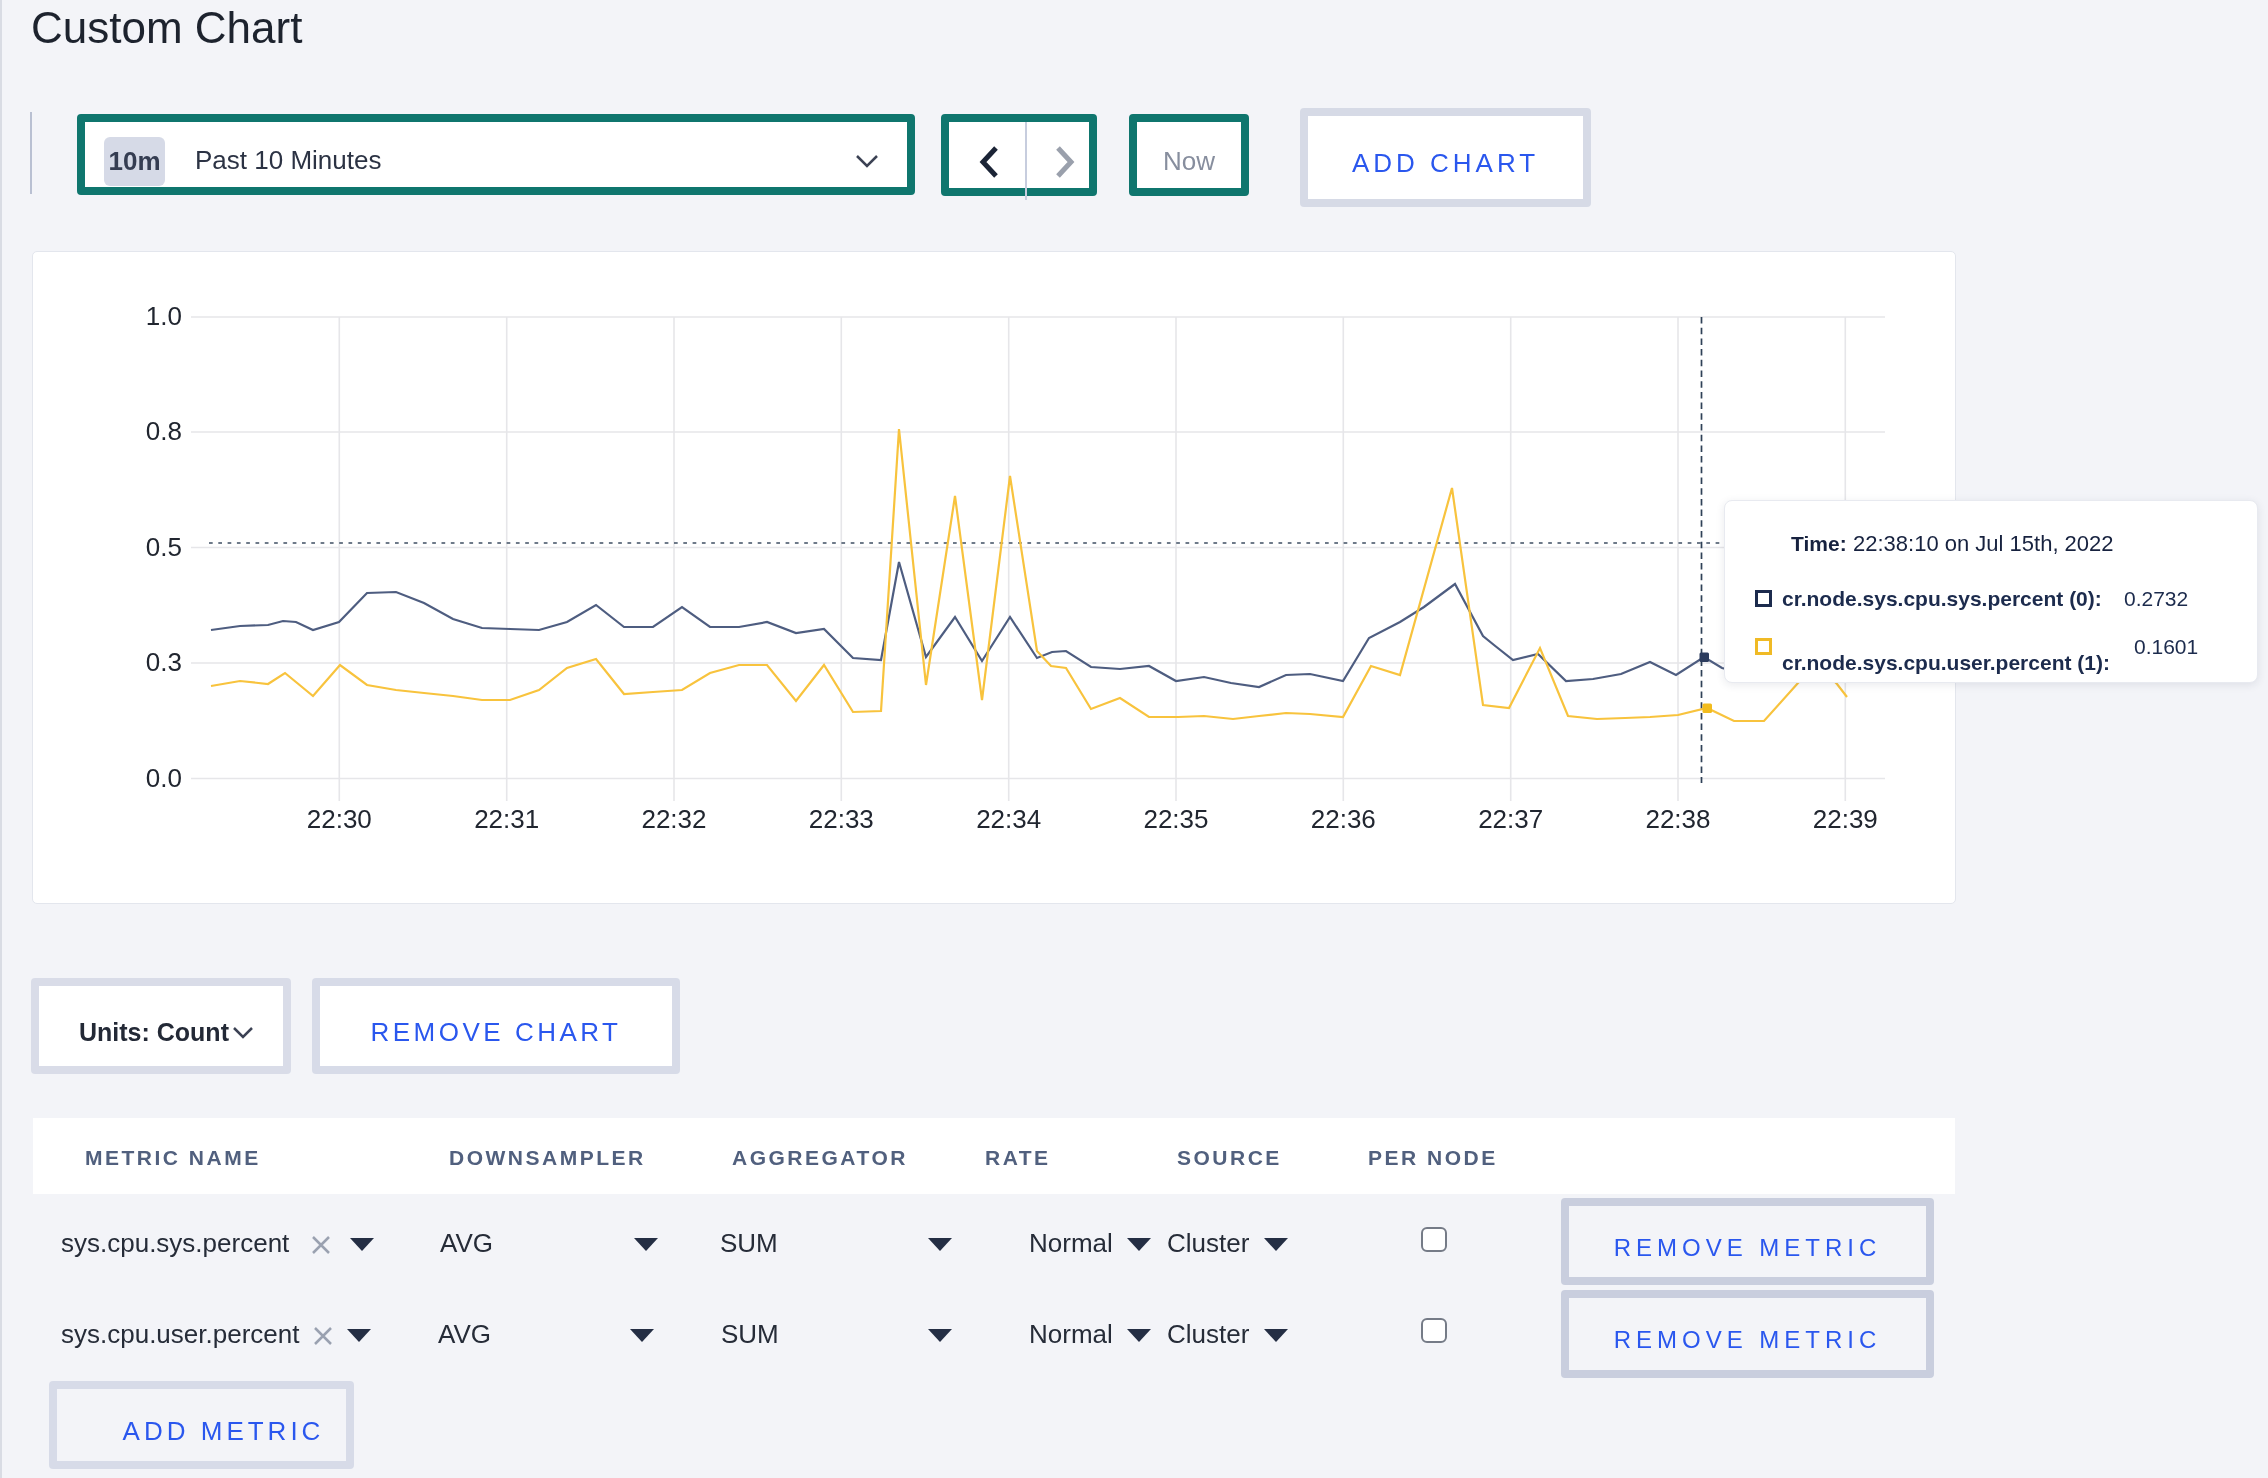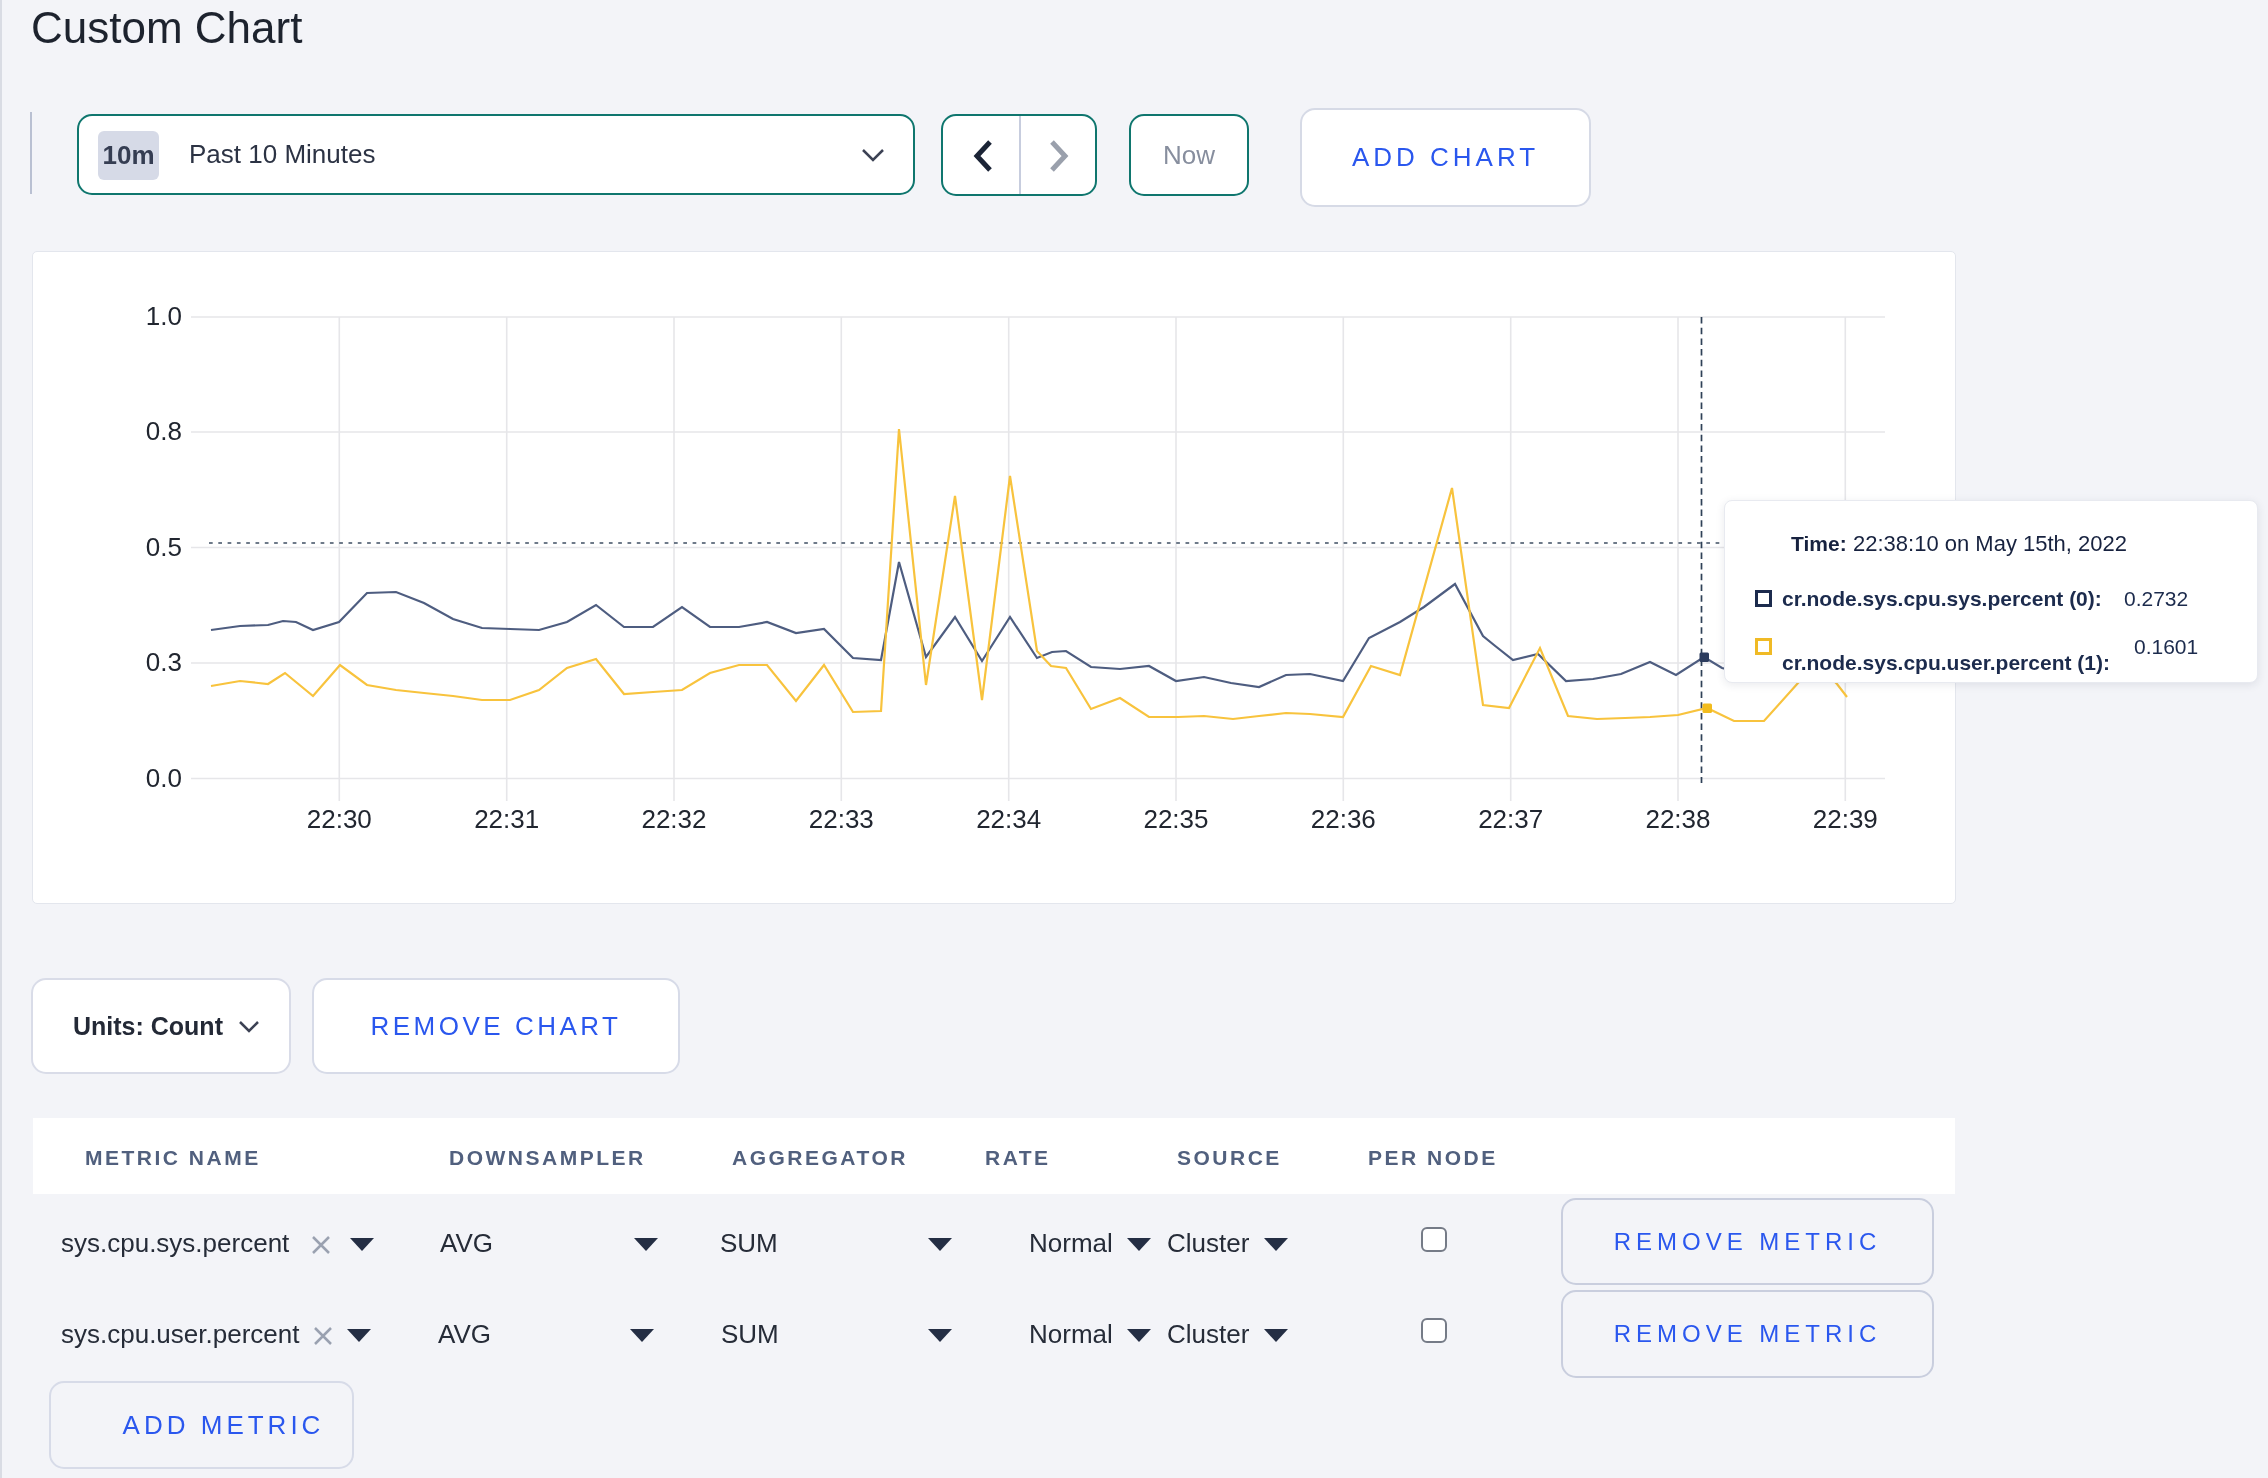--- a/index.html
+++ b/index.html
@@ -1,19 +1,19 @@
 <!DOCTYPE html>
 <html><head>
 <meta charset="utf-8">
 <style>
 html,body{margin:0;padding:0;}
 body{font-family:"Liberation Sans",sans-serif;}
 #page{position:relative;width:2268px;height:1478px;background:#f3f4f8;overflow:hidden;}
 .abs{position:absolute;}
-.btn{position:absolute;background:#fff;border:2px solid #0f766e;border-radius:15px;box-sizing:border-box;}
+.btn{position:absolute;background:#fff;border:8px solid #0f766e;border-radius:4px;box-sizing:border-box;}
 .blue{color:#2a57ee;}
 .tri{display:inline-block;width:0;height:0;border-left:12px solid transparent;border-right:12px solid transparent;border-top:13px solid #242e44;}
 </style>
 </head>
 <body>
 <div id="page">
 
   <div class="abs" style="left:0;top:0;width:2px;height:1478px;background:#d9dce4;"></div>
 
   <div class="abs" style="left:31px;top:3px;font-size:44px;color:#1d232e;letter-spacing:0px;">Custom Chart</div>
@@ -85,21 +85,21 @@
     <line x1="177" y1="292" x2="1692" y2="292" stroke="#3f4f63" stroke-width="1.4" stroke-dasharray="3.7 5.6"></line>
     <line x1="1669.5" y1="66" x2="1669.5" y2="532" stroke="#2f4157" stroke-width="1.7" stroke-dasharray="6.5 4.2"></line>
     <polyline fill="none" stroke="#4e5d80" stroke-width="2.2" points="179,379 208,375 236,374 251,370 264,371 281,379 307,371 335,342 364,341 392,352 421,368 450,377 478,378 507,379 535,371 564,354 592,376 621,376 650,356 678,376 707,376 735,371 764,382 792,378 821,407 849,409 867,311 894,406 923,366 950,410 978,366 1005,407 1020,401 1034,400 1059,416 1088,418 1117,415 1144,430 1172,426 1199,432 1227,436 1254,424 1278,423 1311,430 1337,387 1368,371 1392,356 1423,333 1451,385 1462,394 1481,409 1506,403 1534,430 1561,428 1589,423 1618,411 1644,424 1672,406 1690,417 1698,419"></polyline>
     <polyline fill="none" stroke="#f8c33d" stroke-width="2.2" points="179,435 208,430 236,433 253,422 281,445 308,414 335,434 364,439 392,442 421,445 450,449 478,449 507,439 535,417 564,408 592,443 621,441 650,439 678,422 707,414 735,414 764,450 792,414 821,461 849,460 867,178 894,434 923,245 950,449 978,225 1005,400 1019,415 1034,417 1059,458 1088,447 1117,466 1146,466 1172,465 1201,468 1227,465 1254,462 1278,463 1311,466 1339,415 1368,424 1420,237 1451,454 1477,457 1508,397 1536,465 1565,468 1593,467 1618,466 1646,464 1675,457 1702,470 1732,470 1766,432 1786,414 1805,433 1815,446"></polyline>
     <rect x="1667.5" y="401.5" width="9.5" height="9.5" rx="1.5" fill="#2c3c5e"></rect>
     <rect x="1670.5" y="452.5" width="9.5" height="9.5" rx="1.5" fill="#f2bc1e"></rect>
   </svg>
 
   <div class="abs" style="left:1724px;top:500px;width:534px;height:183px;background:#fff;border:1px solid #e8eaf0;border-radius:8px;box-shadow:0 2px 8px rgba(40,50,80,0.10);box-sizing:border-box;">
     <div class="abs" style="left:66px;top:31px;font-size:21px;font-weight:bold;color:#17223f;">Time:</div>
-    <div class="abs" style="left:128px;top:30px;font-size:22px;color:#17223f;">22:38:10 on May 15th, 2022</div>
+    <div class="abs" style="left:128px;top:30px;font-size:22px;color:#17223f;">22:38:10 on Jul 15th, 2022</div>
     <div class="abs" style="left:30px;top:89px;width:17px;height:17px;border:3px solid #1c2b4d;box-sizing:border-box;"></div>
     <div class="abs" style="left:57px;top:86px;font-size:21px;font-weight:bold;color:#1c2b4d;">cr.node.sys.cpu.sys.percent (0):</div>
     <div class="abs" style="left:399px;top:86px;font-size:21px;color:#1c2b4d;">0.2732</div>
     <div class="abs" style="left:30px;top:137px;width:17px;height:17px;border:3px solid #f0ba25;box-sizing:border-box;"></div>
     <div class="abs" style="left:57px;top:134px;font-size:21px;font-weight:bold;color:#1c2b4d;margin-top:16px;">cr.node.sys.cpu.user.percent (1):</div>
     <div class="abs" style="left:409px;top:134px;font-size:21px;color:#1c2b4d;">0.1601</div>
   </div>
 
   <div class="btn blue" style="left:312px;top:978px;width:368px;height:96px;border-color:#d7dbe8;text-align:center;line-height:92px;font-size:26px;font-weight:500;letter-spacing:3.5px;">REMOVE CHART</div>
   <div class="btn" style="left:31px;top:978px;width:260px;height:96px;border-color:#d9dce8;">

